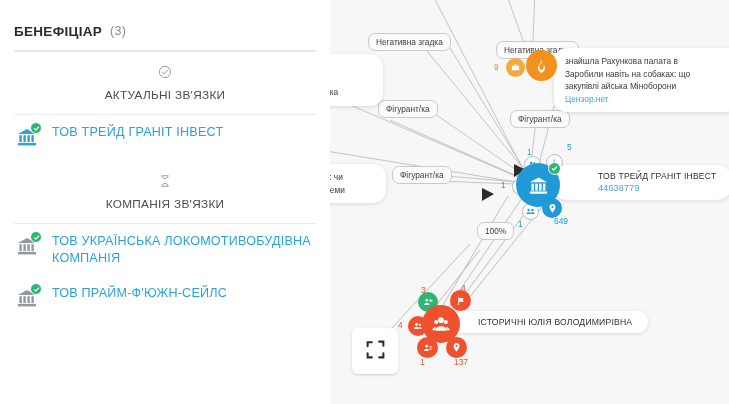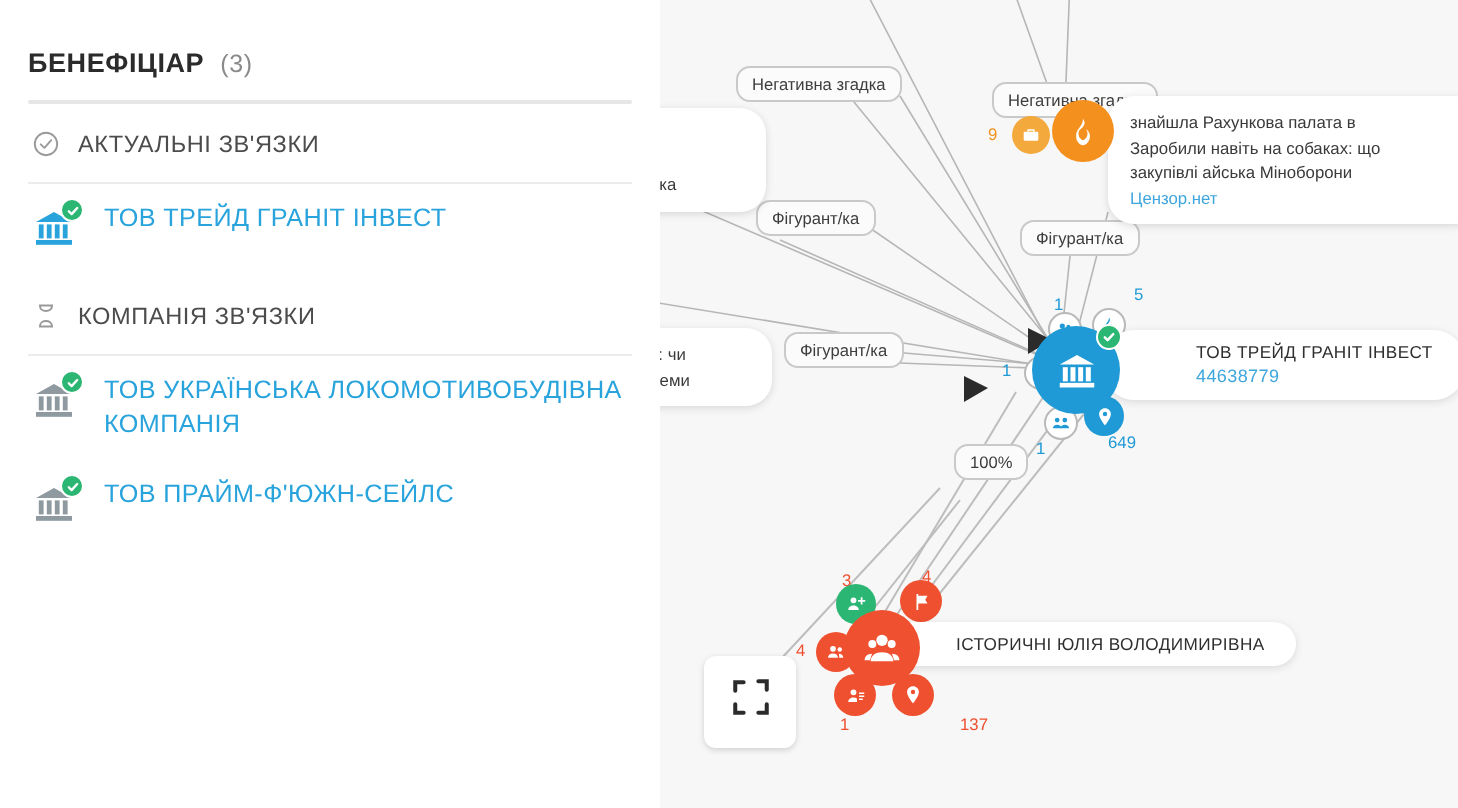--- a/index.html
+++ b/index.html
@@ -15,31 +15,32 @@
   
   .left-panel{
     position:absolute;left:0;top:0;width:330px;height:404px;
     background:#ffffff;box-sizing:border-box;
     padding:0 14px;
   }
   .panel-title{
     margin-top:24px;
     font-size:13.5px;font-weight:bold;color:#2b2b2b;
     letter-spacing:.3px;
-    display:flex;align-items:flex-end;gap:8px;
+    display:flex;align-items:flex-start;gap:8px;
   }
   .panel-title .count{font-weight:normal;color:#8a8a8a;font-size:12.5px;}
   .panel-rule{
     margin-top:11px;height:2px;background:#e6e6e6;border-radius:2px;
   }
   .group-head{
     display:flex;align-items:center;gap:9px;
     padding:13px 2px 12px 2px;
     font-size:11.8px;color:#4c4c4c;letter-spacing:.3px;
     border-bottom:1px solid #ececec;
+    flex-direction:column;
   }
   .group-head .gicon{width:14px;height:14px;flex:0 0 14px;color:#9a9a9a;display:block;}
   .entity-row{
     display:flex;align-items:flex-start;gap:14px;
     padding:9px 2px 9px 2px;
     min-height:28px;
   }
   .entity-icon{position:relative;width:22px;height:22px;flex:0 0 22px;margin-top:2px;}
   .entity-icon svg{display:block;}
   .badge-check{
@@ -325,21 +326,21 @@
         <svg viewBox="0 0 10 10">
             <path d="M2 5.2 L4 7.2 L8 2.9" fill="none" stroke="#fff" stroke-width="1.8" stroke-linecap="round" stroke-linejoin="round"></path>
           </svg>
       </span>
     </div>
 
     <div class="numlbl" style="left:91px;top:285px;color:#ef5130;">3</div>
     <div class="numlbl" style="left:131px;top:283px;color:#ef5130;">4</div>
     <div class="numlbl" style="left:68px;top:320px;color:#ef5130;">4</div>
     <div class="numlbl" style="left:90px;top:357px;color:#ef5130;">1</div>
-    <div class="numlbl" style="left:124px;top:357px;color:#ef5130;margin-left:26px;">137</div>
+    <div class="numlbl" style="left:124px;top:357px;color:#ef5130;">137</div>
 
     <div class="node" style="left:88px;top:292px;width:20px;height:20px;background:#2bb673;">
       <svg viewBox="0 0 16 16" width="10" height="10" fill="#fff">
           <circle cx="6" cy="5" r="2.3"></circle>
           <path d="M1.8 12.8c0-2.3 1.9-3.6 4.2-3.6s4.2 1.3 4.2 3.6z"></path>
           <path d="M11.8 2.6h1.4v2.2h2.2v1.4h-2.2v2.2h-1.4V6.2H9.6V4.8h2.2z"></path>
         </svg>
     </div>
     <div class="node" style="left:120px;top:290px;width:21px;height:21px;background:#ef5130;">
       <svg viewBox="0 0 16 16" width="10" height="10" fill="#fff">

